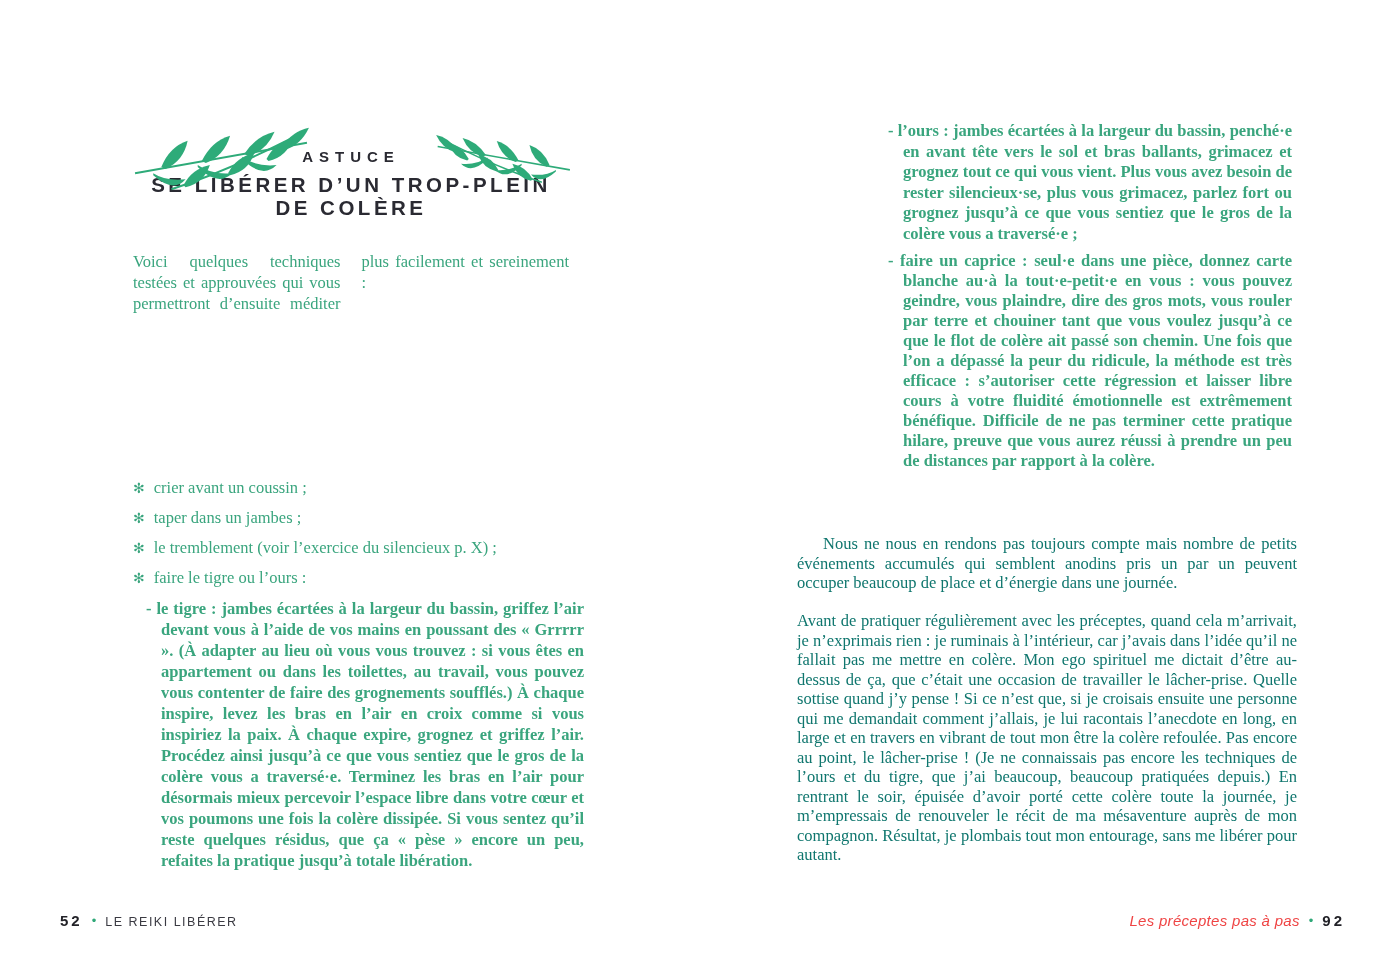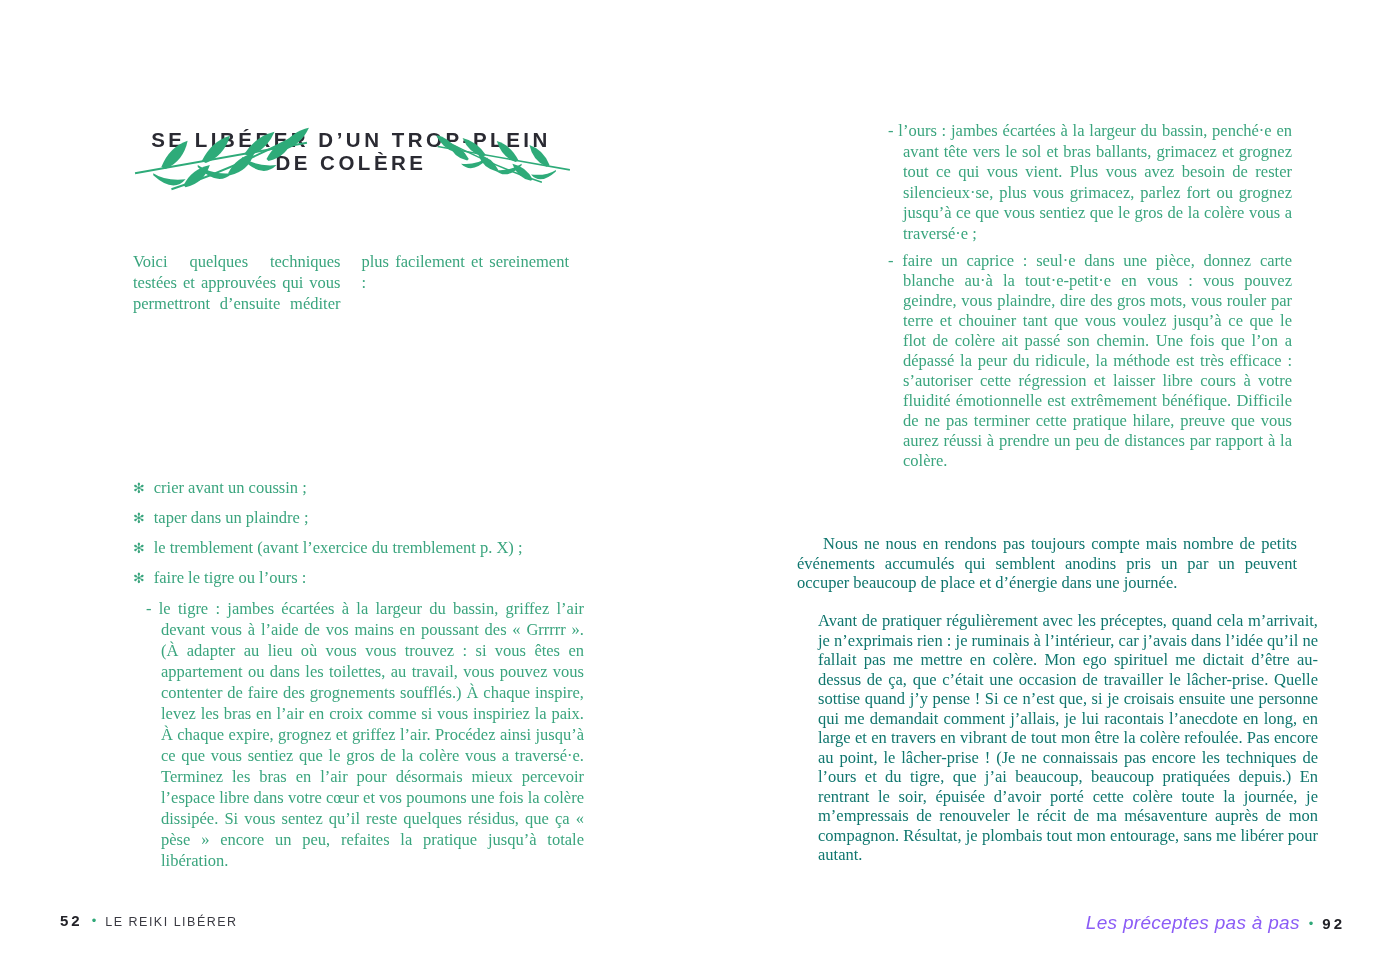--- a/index.html
+++ b/index.html
@@ -39,42 +39,42 @@
 
   .star-list{
     left:133px;top:477px;width:436px;margin:0;padding:0;list-style:none;
     font-size:16.5px;line-height:21px;
   }
   .star-list li{margin:0 0 8px 0;}
   .star-list .star{margin-right:9px;font-size:14px;}
 
   .dash-item{
     text-align:justify;font-size:16.5px;line-height:21px;
-    padding-left:15px;text-indent:-15px;hyphens:auto;
+    padding-left:15px;text-indent:-15px;hyphens:auto;font-weight:bold;
   }
   .tigre-item{left:146px;top:598px;width:423px;}
   .ours-item{left:888px;top:121px;width:389px;line-height:20.5px;}
   .caprice-item{left:888px;top:251px;width:389px;line-height:20px;}
 
   
   .black-p{
     font-size:16.5px;line-height:19.5px;text-align:justify;margin:0;
     color:#0f766e;hyphens:auto;
   }
   .para1{left:797px;top:534px;width:500px;text-indent:26px;}
-  .para2{left:797px;top:611px;width:500px;margin-left:21px;}
+  .para2{left:797px;top:611px;width:500px;}
 
   
   .folio{font-family:"Liberation Sans", sans-serif;white-space:nowrap;}
   .folio-left{left:60px;top:912px;}
   .folio-right{left:1000px;top:912px;width:345px;text-align:right;}
   .folio .pg{font-weight:bold;font-size:15px;letter-spacing:3px;color:#222228;}
   .folio .dot{color:#2fa878;font-size:13px;margin:0 9px;vertical-align:1px;}
   .folio .runhead{font-size:12.5px;letter-spacing:1.5px;color:#3a3a42;}
-  .folio .runhead-italic{font-style:italic;font-size:19px;letter-spacing:0.3px;color:#8b5cf6;text-align:right;}
+  .folio .runhead-italic{font-style:italic;font-size:15px;letter-spacing:0.3px;color:#ef4444;text-align:right;}
 </style>
 </head>
 <body>
 
 <header class="abs chapter-header">
   <span class="sprig sprig-left">
     <svg viewBox="0 0 180 72" xmlns="http://www.w3.org/2000/svg" aria-hidden="true">
       <g fill="none" stroke="#2eab79" stroke-width="2">
         <path d="M4,50 Q70,38 174,20"></path>
         <path d="M40,66 Q95,48 162,14"></path>
@@ -106,34 +106,35 @@
         <path d="M148,25 Q160,8 176,5 Q168,22 152,27 Z"></path>
         <path d="M22,50 Q34,58 54,56 Q42,70 22,52 Z"></path>
         <path d="M66,42 Q80,52 100,50 Q86,64 66,44 Z"></path>
         <path d="M110,34 Q124,44 144,42 Q130,56 110,36 Z"></path>
         <path d="M52,62 Q60,46 78,42 Q72,60 54,64 Z"></path>
         <path d="M96,50 Q104,34 122,30 Q116,48 98,52 Z"></path>
         <path d="M134,36 Q142,20 160,16 Q154,34 136,38 Z"></path>
       </g>
     </svg>
   </span>
+  <div class="kicker">ASTUCE</div>
   <h1 class="chapter-title">
     <span>SE LIBÉRER D’UN TROP-PLEIN</span><br>
     <span>DE COLÈRE</span>
   </h1>
 </header>
 
 <div class="abs two-col green-text">
   <p>Voici quelques techniques testées et approuvées qui vous permettront d’ensuite méditer plus facilement et sereinement :</p>
 </div>
 
 <ul class="abs star-list green-text">
   <li><span class="star">✻</span><span>crier avant un coussin ;</span></li>
-  <li><span class="star">✻</span><span>taper dans un plaindre ;</span></li>
-  <li><span class="star">✻</span><span>le tremblement (avant l’exercice du tremblement p. X) ;</span></li>
+  <li><span class="star">✻</span><span>taper dans un jambes ;</span></li>
+  <li><span class="star">✻</span><span>le tremblement (voir l’exercice du silencieux p. X) ;</span></li>
   <li><span class="star">✻</span><span>faire le tigre ou l’ours :</span></li>
 </ul>
 
 <div class="abs dash-item tigre-item green-text">
   <span>-</span> <span>le tigre : jambes écartées à la largeur du bassin, griffez l’air devant vous à l’aide de vos mains en poussant des « Grrrrr ». (À adapter au lieu où vous vous trouvez : si vous êtes en appartement ou dans les toilettes, au travail, vous pouvez vous contenter de faire des grognements soufflés.) À chaque inspire, levez les bras en l’air en croix comme si vous inspiriez la paix. À chaque expire, grognez et griffez l’air. Procédez ainsi jusqu’à ce que vous sentiez que le gros de la colère vous a traversé·e. Terminez les bras en l’air pour désormais mieux percevoir l’espace libre dans votre cœur et vos poumons une fois la colère dissipée. Si vous sentez qu’il reste quelques résidus, que ça « pèse » encore un peu, refaites la pratique jusqu’à totale libération.</span>
 </div>
 
 <footer class="abs folio folio-left">
   <span class="pg">52</span><span class="dot">•</span><span class="runhead">LE REIKI LIBÉRER</span>
 </footer>

